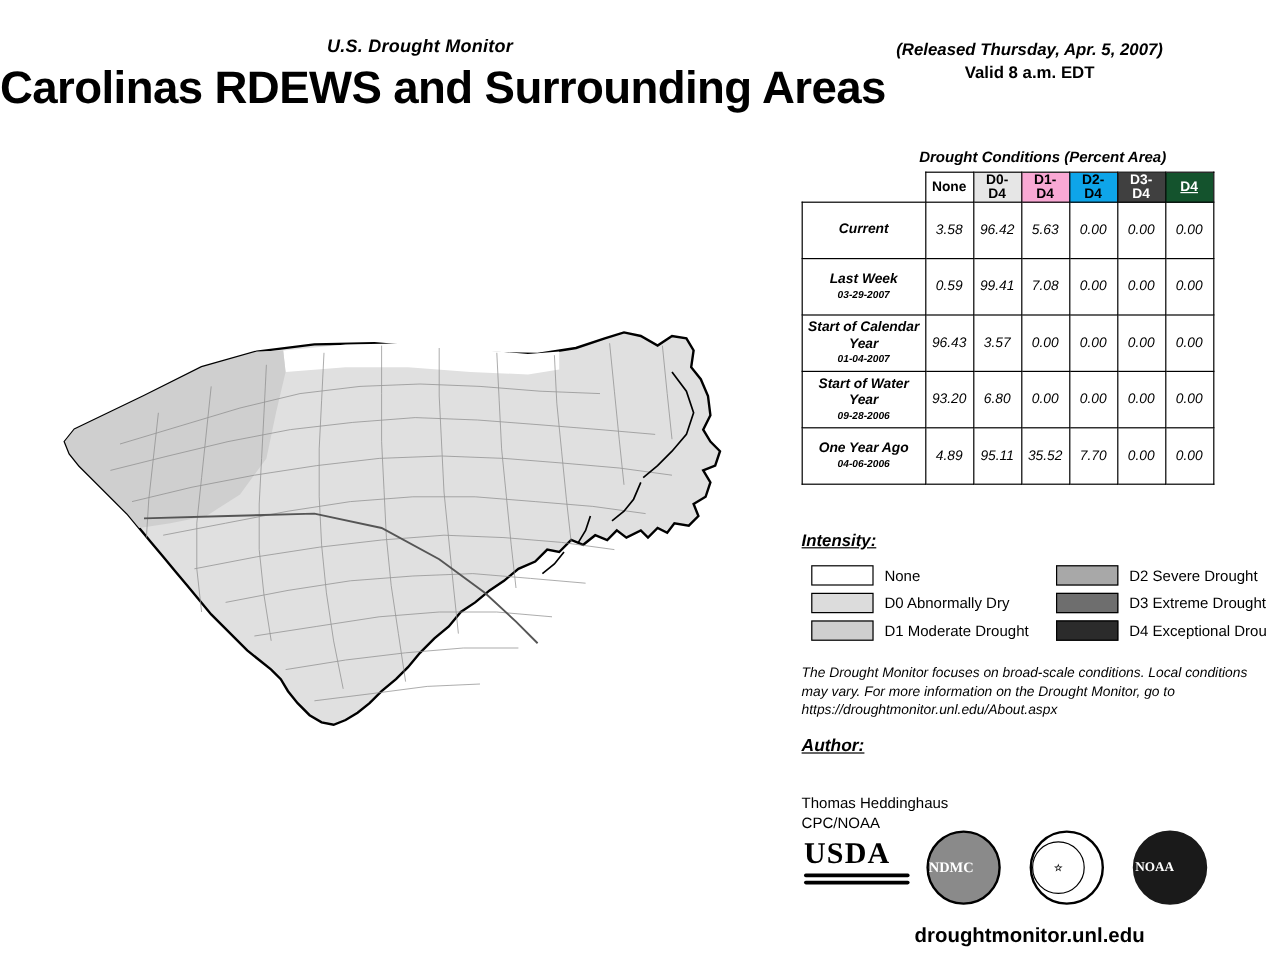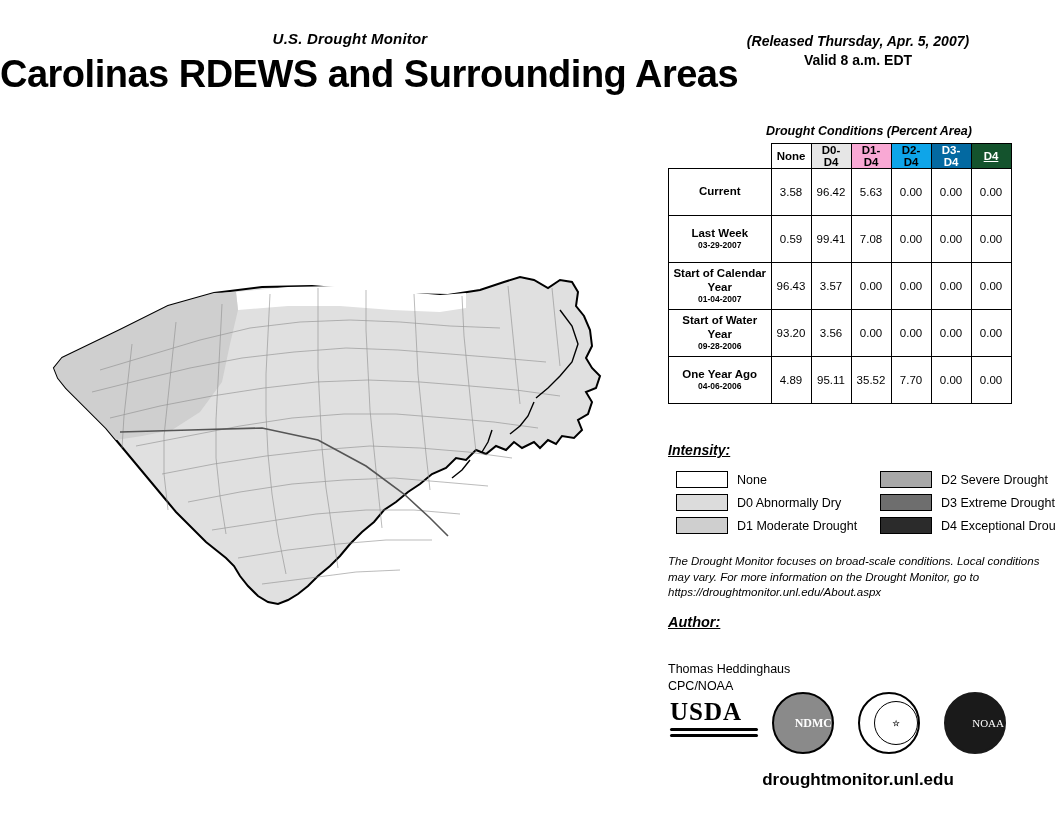--- a/index.html
+++ b/index.html
@@ -91,20 +91,21 @@
     padding: 0 5px;
   }
   #conditions-table thead th.blank-corner {
     border: none;
     width: 92px;
   }
   #conditions-table tbody td {
     height: 44px;
     width: 37px;
     font-size: 11.5px;
+    font-style: italic;
   }
   #conditions-table tbody td.rowlabel {
     width: 92px;
     font-weight: bold;
     font-size: 11.5px;
     line-height: 1.15;
   }
   #conditions-table tbody td.rowlabel .sub {
     display: block;
     font-size: 8.5px;
@@ -193,42 +194,42 @@
     height: 3px;
     background: #000;
     margin-bottom: 3px;
     border-radius: 2px;
   }
   .logo-circle {
     border-radius: 50%;
     border: 2px solid #000;
     display: flex;
     align-items: center;
-    justify-content: flex-end;
+    justify-content: flex-start;
     text-align: center;
   }
   #logo-ndmc { left: 112px; top: 0; width: 58px; height: 58px; background: #8a8a8a; }
   #ndmc-text {
     font-size: 12px;
     font-weight: bold;
     color: #fff;
     font-family: "Liberation Serif", serif;
   }
   #logo-usdc { left: 198px; top: 0; width: 58px; height: 58px; background: #fff; }
   #usdc-inner {
     width: 42px; height: 42px;
     border: 1.5px solid #000;
     border-radius: 50%;
     display: flex; align-items: center; justify-content: center;
     font-size: 8px; font-weight: bold;
   }
   #logo-noaa { left: 284px; top: 0; width: 58px; height: 58px; background: #1a1a1a; border-color:#1a1a1a; }
   #noaa-text {
     font-size: 11px;
-    font-weight: normal;
+    font-weight: bold;
     color: #fff;
     font-family: "Liberation Serif", serif;
   }
 
   #website {
     position: absolute;
     left: 668px;
     top: 770px;
     width: 380px;
     text-align: center;
@@ -324,21 +325,21 @@
 <div id="conditions-caption">Drought Conditions (Percent Area)</div>
 
 <table id="conditions-table">
   <thead>
     <tr>
       <th class="blank-corner"></th>
       <th style="background:#ffffff;">None</th>
       <th style="background:#e6e6e6;">D0-D4</th>
       <th style="background:#f9a8d4;">D1-D4</th>
       <th style="background:#0ea5e9;">D2-D4</th>
-      <th style="background:#0369a1;color:#fff;">D3-D4</th>
+      <th style="background:#404040;color:#fff;">D3-D4</th>
       <th style="background:#14532d;color:#fff;text-decoration:underline;">D4</th>
     </tr>
   </thead>
   <tbody>
     <tr>
       <td class="rowlabel">
         <span>Current</span>
       </td>
       <td>3.58</td>
       <td>96.42</td>
@@ -370,21 +371,21 @@
       <td>0.00</td>
       <td>0.00</td>
       <td>0.00</td>
     </tr>
     <tr>
       <td class="rowlabel">
         <span>Start of Water Year</span>
         <span class="sub">09-28-2006</span>
       </td>
       <td>93.20</td>
-      <td>3.56</td>
+      <td>6.80</td>
       <td>0.00</td>
       <td>0.00</td>
       <td>0.00</td>
       <td>0.00</td>
     </tr>
     <tr>
       <td class="rowlabel">
         <span>One Year Ago</span>
         <span class="sub">04-06-2006</span>
       </td>

